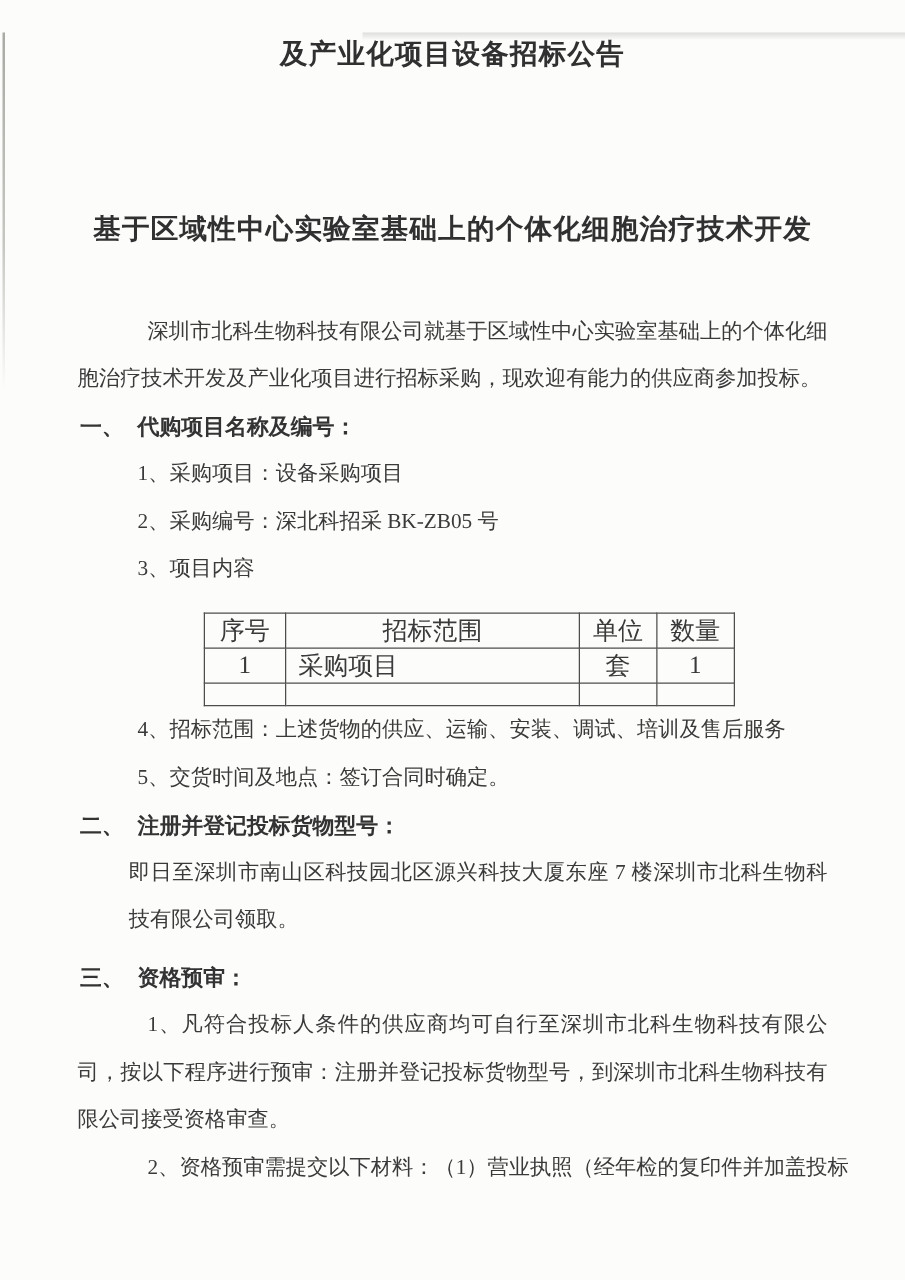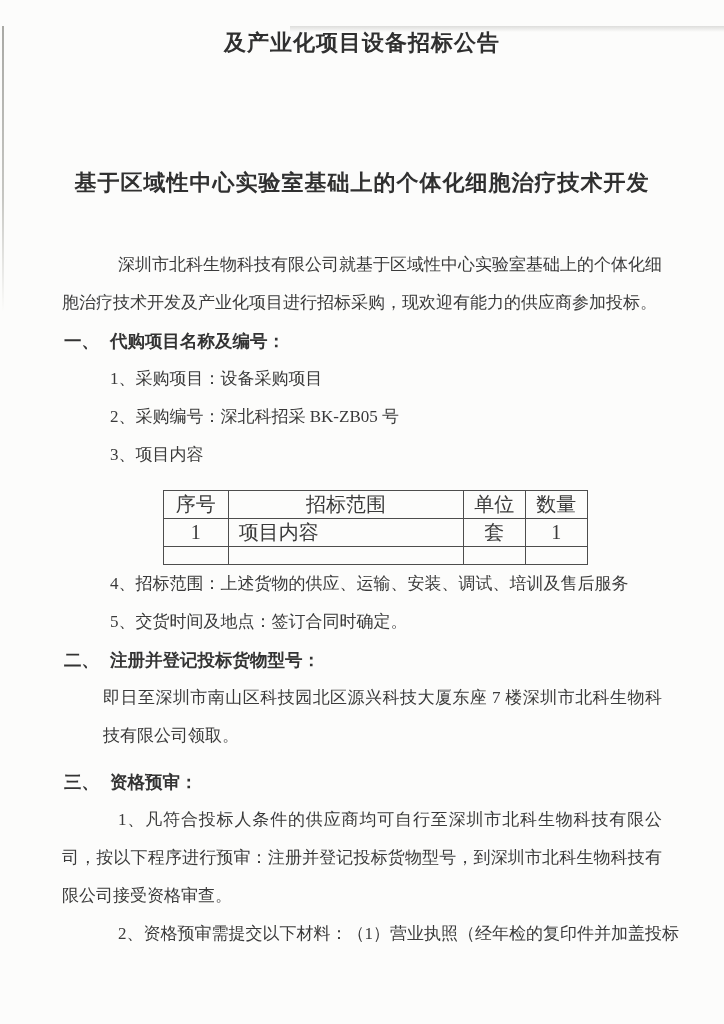--- a/index.html
+++ b/index.html
@@ -138,21 +138,21 @@
     <table class="spec-table">
       <tbody>
           <tr class="hdr">
         <th class="col-seq">序号</th>
         <th class="col-name">招标范围</th>
         <th class="col-unit">单位</th>
         <th class="col-qty">数量</th>
       </tr>
       <tr class="row1">
         <td>1</td>
-        <td class="cell-name">项目内容</td>
+        <td class="cell-name">采购项目</td>
         <td>套</td>
         <td>1</td>
       </tr>
       <tr class="row2">
         <td></td>
         <td class="cell-name"></td>
         <td></td>
         <td></td>
       </tr>
     </tbody>

